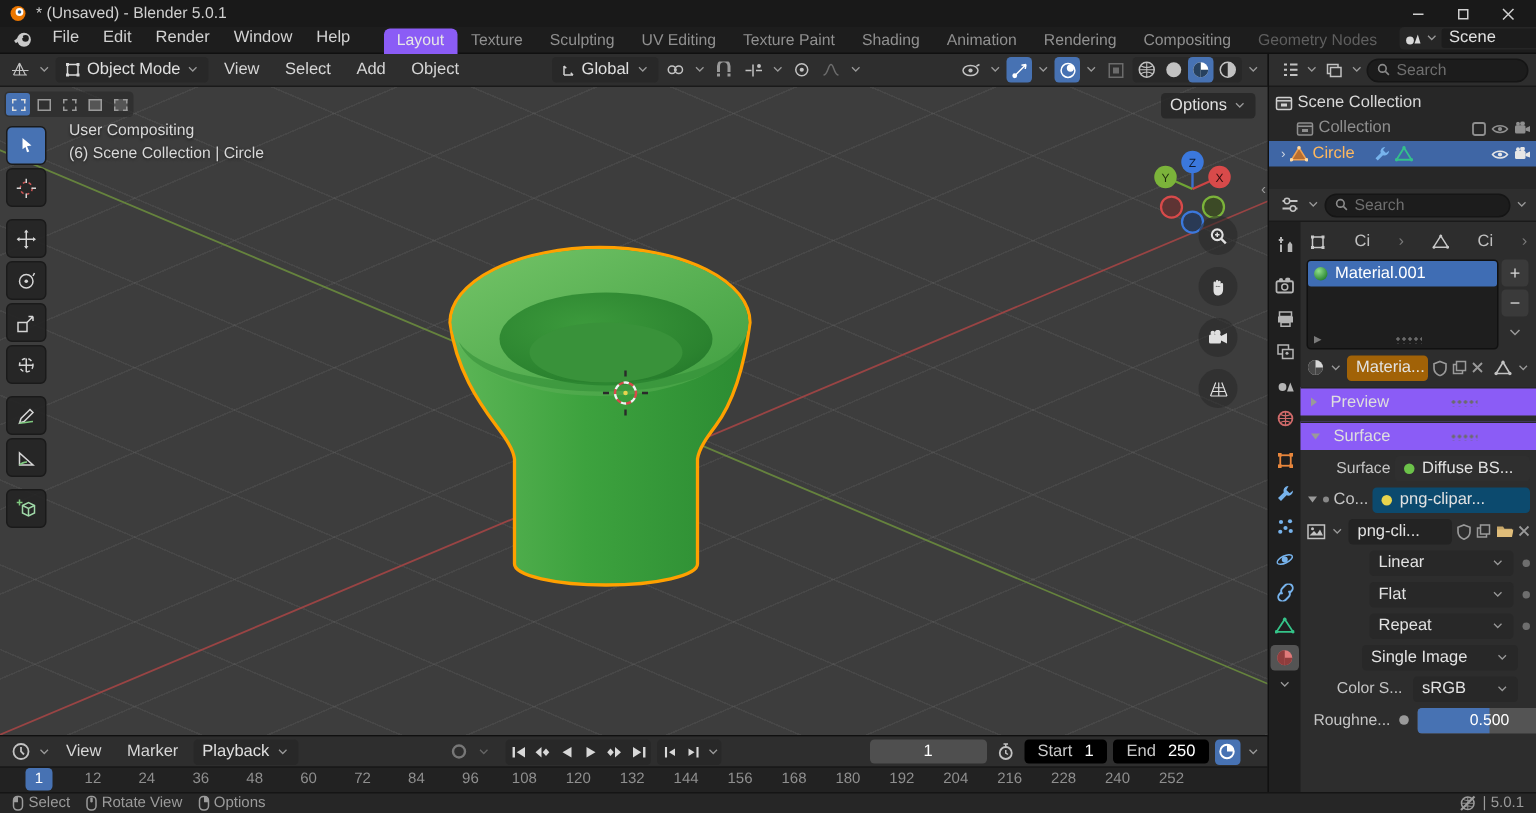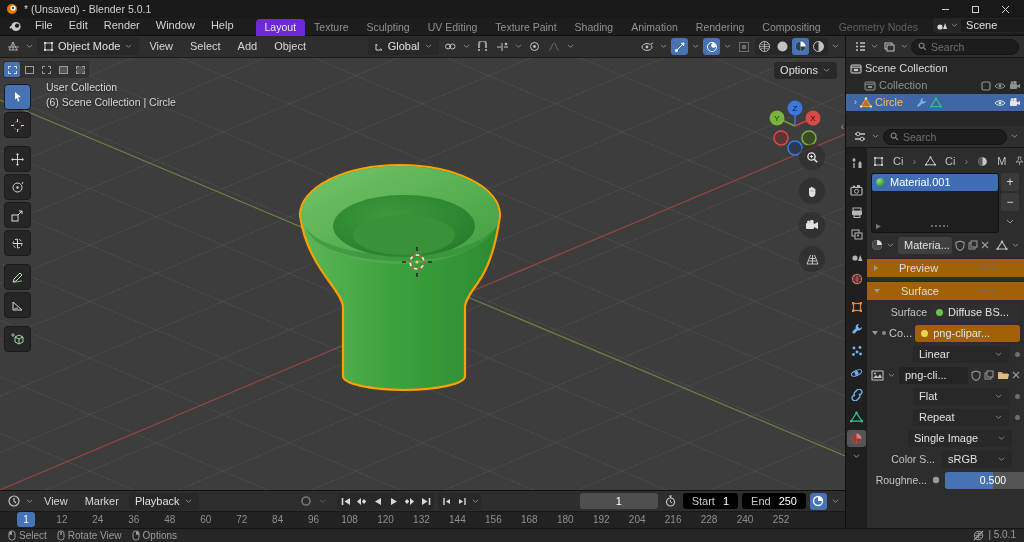--- a/index.html
+++ b/index.html
@@ -9,21 +9,21 @@
 svg{display:block}
 
 .titlebar{height:18px;background:#191919;display:flex;align-items:center;padding:0 6px;gap:6px;font-size:10.5px;color:#cfcfcf}
 .win-controls{margin-left:auto;display:flex;align-items:center;gap:4px}
 .win-btn{width:26px;height:16px;display:flex;align-items:center;justify-content:center;color:#cfcfcf}
 
 .topbar{height:18px;background:#1d1d1d;display:flex;padding:0 4px;border-bottom:1px solid #101010}
 .menu-item{padding:2px 8px;color:#d2d2d2}
 .tabs{display:flex;align-items:flex-end;margin-left:14px;height:18px}
 .tab{padding:3px 9px 4px;color:#909090;font-size:10.5px;border-radius:4px 4px 0 0;white-space:nowrap}
-.tab.active{background:#6d28d9;color:#e6e6e6}
+.tab.active{background:#8b5cf6;color:#e6e6e6}
 .tab.fade{color:#5f5f5f}
 .id-block{display:flex;align-items:center;gap:2px;background:#262626;border-radius:3px;padding:1px 3px;margin-left:6px;height:15px}
 .id-field{background:#1c1c1c;border-radius:2px;padding:2px 5px;color:#e0e0e0;display:flex;align-items:center;gap:4px;height:13px}
 
 .main{display:flex;height:492px}
 .left-col{width:845px;display:flex;flex-direction:column}
 .right-col{width:179px;display:flex;flex-direction:column;border-left:1px solid #101010}
 
 .ed-header{height:22px;background:#2e2e2e;display:flex;align-items:center;padding:0 5px;gap:3px;border-bottom:1px solid #1a1a1a;flex:none}
 .hdr-menu{padding:3px 7px;color:#d6d6d6}
@@ -59,36 +59,36 @@
 .ol-row.sel{background:#3f66a5;color:#ffb85e}
 .ol-right{margin-left:auto;display:flex;gap:3px;align-items:center}
 
 .properties{flex:1;display:flex;flex-direction:column;background:#2d2d2d;min-height:0}
 .prop-body{flex:1;display:flex;min-height:0}
 .tabstrip{width:21px;background:#1f1f1f;display:flex;flex-direction:column;align-items:center;padding-top:6px;gap:5px}
 .ptab{width:19px;height:17px;display:flex;align-items:center;justify-content:center;border-radius:3px}
 .ptab.on{background:#545454}
 .ptab.grp{margin-top:6px}
 .prop-content{flex:1;display:flex;flex-direction:column;padding:3px 4px 0 4px;min-width:0}
-.crumbs{height:20px;display:flex;align-items:center;gap:9px;color:#c0c0c0;padding:0 2px;flex:none}
+.crumbs{height:20px;display:flex;align-items:center;gap:19px;color:#c0c0c0;padding:0 2px;flex:none}
 .crumb-sep{color:#7a7a7a}
 .slot-area{display:flex;gap:2px;margin-top:2px}
 .slot-list{flex:1;background:#1e1e1e;border:1px solid #111;border-radius:3px;height:60px;display:flex;flex-direction:column}
 .slot-row{height:17px;display:flex;align-items:center;gap:4px;padding:0 3px;border-radius:2px}
 .slot-row.sel{background:#3f6db4;color:#fff}
 .slot-foot{margin-top:auto;height:12px;display:flex;align-items:center;padding:0 3px;color:#7a7a7a}
 .grip{width:18px;height:5px;margin:0 auto;background-image:radial-gradient(#6a6a6a 1px,transparent 1.2px);background-size:4px 4px}
 .slot-btns{width:19px;display:flex;flex-direction:column;gap:2px}
 .sq{width:18px;height:18px;background:#3a3a3a;border-radius:3px;display:flex;align-items:center;justify-content:center;color:#d8d8d8;font-size:12px}
 .sq.plain{background:none;color:#9a9a9a}
 .prow{display:flex;align-items:center;gap:3px;margin-top:3px;height:18px}
-.panel-hdr{display:flex;align-items:center;gap:20px;height:19px;margin:4px -4px 0;background:#a16207;padding:0 6px;color:#dedede;border-top:1px solid #272727}
+.panel-hdr{display:flex;align-items:center;gap:8px;height:19px;margin:4px -4px 0;background:#8b5cf6;padding:0 6px;color:#dedede;border-top:1px solid #272727}
 .lab{width:56px;text-align:right;color:#c4c4c4;flex:none;font-size:10.5px;white-space:nowrap}
 .val-btn{flex:1;background:#2f2f2f;border-radius:3px;height:17px;display:flex;align-items:center;gap:5px;padding:0 6px;color:#e2e2e2;min-width:0;white-space:nowrap;overflow:hidden}
-.val-btn.linked{background:#a16207}
+.val-btn.linked{background:#0c4a6e}
 .dot{width:7px;height:7px;border-radius:50%;flex:none}
 .dd{background:#282828;border-radius:3px;height:17px;display:flex;align-items:center;padding:0 6px;color:#e2e2e2;gap:5px;white-space:nowrap}
 .dd .chev{margin-left:auto}
 .deco{width:5px;height:5px;border-radius:50%;background:#6e6e6e;flex:none;margin-left:3px}
 .slider{width:96px;height:17px;background:#545454;border-radius:3px;position:relative;overflow:hidden;flex:none}
 .slider .fill{position:absolute;left:0;top:0;bottom:0;background:#4772b3}
 .slider span{position:absolute;inset:0;display:flex;align-items:center;justify-content:center;color:#fff;font-size:10.5px}
 .search{flex:1;display:flex;align-items:center;gap:4px;background:#1c1c1c;border:1px solid #151515;border-radius:9px;height:16px;padding:0 6px;min-width:0}
 .search input{background:none;border:none;outline:none;color:#cfcfcf;font-size:10.5px;width:100%;font-family:inherit}
 .search input::placeholder{color:#6f6f6f}
@@ -100,21 +100,21 @@
 .tl-fields{display:flex;align-items:center;gap:4px}
 .frame-field{width:78px;height:16px;background:#4f4f4f;border-radius:3px;color:#fff;display:flex;align-items:center;justify-content:center}
 .range-field{height:16px;background:#000000;border-radius:3px;display:flex;align-items:center;gap:8px;padding:0 9px;color:#c9c9c9}
 .range-field b{font-weight:normal;color:#fff}
 .ruler{flex:1;background:#222;display:flex;align-items:center;padding:0 46px 0 8px;border-top:1px solid #191919}
 .ruler .cell{flex:1;text-align:center;color:#8f8f8f;font-size:10px}
 .ruler .cell .cur{background:#4772b3;color:#fff;border-radius:3px;padding:2px 6px;font-size:10px}
 
 .statusbar{height:14px;background:#262626;display:flex;align-items:center;padding:0 8px;gap:10px;color:#9b9b9b;font-size:10px;border-top:1px solid #151515}
 .hint{display:flex;align-items:center;gap:3px}
-.sb-right{margin-left:auto;display:flex;gap:4px}
+.sb-right{margin-left:auto;display:flex;align-items:center;gap:4px}
 </style>
 </head>
 <body>
 
 <div class="app">
 
   <div class="titlebar">
     <span class="i">
       <svg width="12" height="12" viewBox="0 0 12 12">
           <circle cx="6" cy="6" r="5" fill="#ea7600"></circle>
@@ -406,21 +406,21 @@
             </span>
           <span class="sm">
               <b style="border-style:solid;border-color:#9a9a9a;background:#555"></b>
             </span>
           <span class="sm">
               <b style="border-color:#9a9a9a;background:#555"></b>
             </span>
         </div>
 
         <div class="vp-text">
-          <div>User Collection</div>
+          <div>User Compositing</div>
           <div>(6) Scene Collection | Circle</div>
         </div>
 
         <div class="toolbar">
           <div class="tool on">
               <svg width="12" height="12" viewBox="0 0 12 12">
                 <path d="M3 1l6 5-3 .5L7.5 10 6 10.5 5 7 3 8.5z" fill="#fff"></path>
               </svg>
             </div>
           <div class="tool">
@@ -1010,21 +1010,21 @@
                     <circle cx="6" cy="6" r="5" fill="#d8d8d8"></circle>
                     <path d="M6 1a5 5 0 0 0 0 10z" fill="#474747"></path>
                     <path d="M6 6h5a5 5 0 0 1-5 5z" fill="#474747"></path>
                   </svg>
                 </span>
             <span class="i chevwrap">
                   <svg width="7" height="5" viewBox="0 0 8 6">
                     <path d="M1 1l3 3 3-3" stroke="currentColor" fill="none"></path>
                   </svg>
                 </span>
-              <span class="val-btn" style="background:#404040">
+              <span class="val-btn" style="background:#a16207">
                   <span>Materia...</span>
                 </span>
               <span class="i">
                   <svg width="10" height="11" viewBox="0 0 10 11">
                     <path d="M5 1L9 2.5v3C9 8 7.3 9.6 5 10.5 2.7 9.6 1 8 1 5.5v-3z" fill="none" stroke="#9a9a9a" stroke-width="1.1"></path>
                   </svg>
                 </span>
               <span class="i">
                   <svg width="10" height="10" viewBox="0 0 10 10">
                     <rect x="1" y="3" width="6" height="6" fill="none" stroke="#9a9a9a"></rect>
@@ -1084,73 +1084,73 @@
                   <svg width="8" height="6" viewBox="0 0 8 6">
                     <path d="M1 1l3 4 3-4z" fill="currentColor"></path>
                   </svg>
                 </span>
               <span class="dot" style="background:#888;width:4px;height:4px"></span>
               <span style="color:#c4c4c4">Co...</span>
               <span class="val-btn linked">
                 <span class="dot" style="background:#e8d44d"></span>
                 <span>png-clipar...</span>
               </span>
+            </div>
+
+            <div class="prow">
+              <span class="i">
+                  <svg width="13" height="11" viewBox="0 0 13 11">
+                    <rect x="1" y="1" width="11" height="9" fill="#2a2a2a" stroke="#c2c2c2"></rect>
+                    <path d="M2 8l3-3 2 2 2-3 2 4z" fill="#c2c2c2"></path>
+                    <circle cx="4" cy="3.5" r="1" fill="#c2c2c2"></circle>
+                  </svg>
+                </span>
+              <span class="i chevwrap">
+                  <svg width="7" height="5" viewBox="0 0 8 6">
+                    <path d="M1 1l3 3 3-3" stroke="currentColor" fill="none"></path>
+                  </svg>
+                </span>
+              <span class="val-btn" style="background:#232323">
+                  <span>png-cli...</span>
+                </span>
+              <span class="i">
+                  <svg width="10" height="11" viewBox="0 0 10 11">
+                    <path d="M5 1L9 2.5v3C9 8 7.3 9.6 5 10.5 2.7 9.6 1 8 1 5.5v-3z" fill="none" stroke="#9a9a9a" stroke-width="1.1"></path>
+                  </svg>
+                </span>
+              <span class="i">
+                  <svg width="10" height="10" viewBox="0 0 10 10">
+                    <rect x="1" y="3" width="6" height="6" fill="none" stroke="#9a9a9a"></rect>
+                    <rect x="3" y="1" width="6" height="6" fill="#2d2d2d" stroke="#9a9a9a"></rect>
+                  </svg>
+                </span>
+              <span class="i">
+                  <svg width="12" height="10" viewBox="0 0 12 10">
+                    <path d="M1 2h4l1 1.5h5V9H1z" fill="#c9a86a"></path>
+                    <path d="M1 4h11L11 9H1z" fill="#e0bd7a"></path>
+                  </svg>
+                </span>
+              <span class="i">
+                  <svg width="8" height="8" viewBox="0 0 8 8">
+                    <path d="M1 1l6 6M7 1l-6 6" stroke="#9a9a9a" stroke-width="1.2"></path>
+                  </svg>
+                </span>
             </div>
 
             <div class="prow">
               <span style="flex:1"></span>
               <span class="dd" style="width:96px">
                 <span>Linear</span>
                 <span class="i chev chevwrap">
                     <svg width="7" height="5" viewBox="0 0 8 6">
                       <path d="M1 1l3 3 3-3" stroke="currentColor" fill="none"></path>
                     </svg>
                   </span>
               </span>
               <span class="deco"></span>
-            </div>
-
-            <div class="prow">
-              <span class="i">
-                  <svg width="13" height="11" viewBox="0 0 13 11">
-                    <rect x="1" y="1" width="11" height="9" fill="#2a2a2a" stroke="#c2c2c2"></rect>
-                    <path d="M2 8l3-3 2 2 2-3 2 4z" fill="#c2c2c2"></path>
-                    <circle cx="4" cy="3.5" r="1" fill="#c2c2c2"></circle>
-                  </svg>
-                </span>
-              <span class="i chevwrap">
-                  <svg width="7" height="5" viewBox="0 0 8 6">
-                    <path d="M1 1l3 3 3-3" stroke="currentColor" fill="none"></path>
-                  </svg>
-                </span>
-              <span class="val-btn" style="background:#232323">
-                  <span>png-cli...</span>
-                </span>
-              <span class="i">
-                  <svg width="10" height="11" viewBox="0 0 10 11">
-                    <path d="M5 1L9 2.5v3C9 8 7.3 9.6 5 10.5 2.7 9.6 1 8 1 5.5v-3z" fill="none" stroke="#9a9a9a" stroke-width="1.1"></path>
-                  </svg>
-                </span>
-              <span class="i">
-                  <svg width="10" height="10" viewBox="0 0 10 10">
-                    <rect x="1" y="3" width="6" height="6" fill="none" stroke="#9a9a9a"></rect>
-                    <rect x="3" y="1" width="6" height="6" fill="#2d2d2d" stroke="#9a9a9a"></rect>
-                  </svg>
-                </span>
-              <span class="i">
-                  <svg width="12" height="10" viewBox="0 0 12 10">
-                    <path d="M1 2h4l1 1.5h5V9H1z" fill="#c9a86a"></path>
-                    <path d="M1 4h11L11 9H1z" fill="#e0bd7a"></path>
-                  </svg>
-                </span>
-              <span class="i">
-                  <svg width="8" height="8" viewBox="0 0 8 8">
-                    <path d="M1 1l6 6M7 1l-6 6" stroke="#9a9a9a" stroke-width="1.2"></path>
-                  </svg>
-                </span>
             </div>
             <div class="prow">
               <span style="flex:1"></span>
               <span class="dd" style="width:96px">
                 <span>Flat</span>
                 <span class="i chev chevwrap">
                     <svg width="7" height="5" viewBox="0 0 8 6">
                       <path d="M1 1l3 3 3-3" stroke="currentColor" fill="none"></path>
                     </svg>
                   </span>

